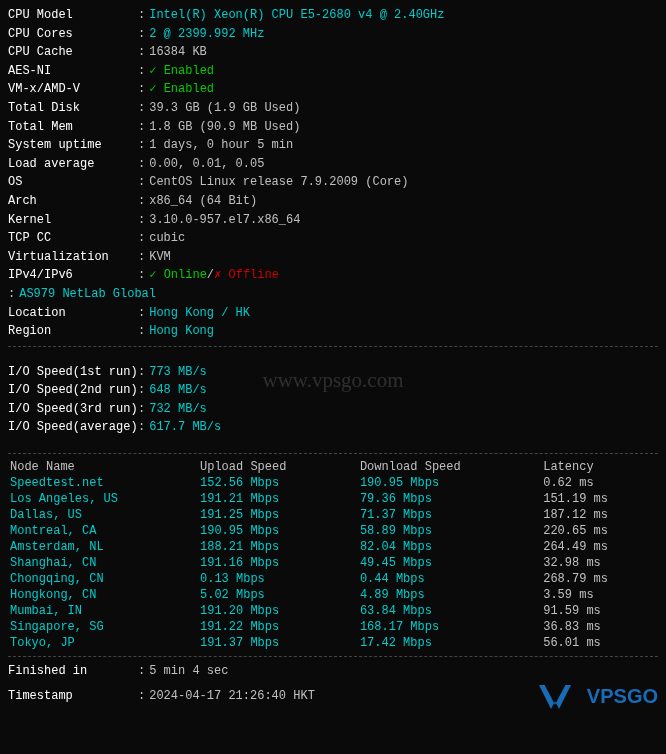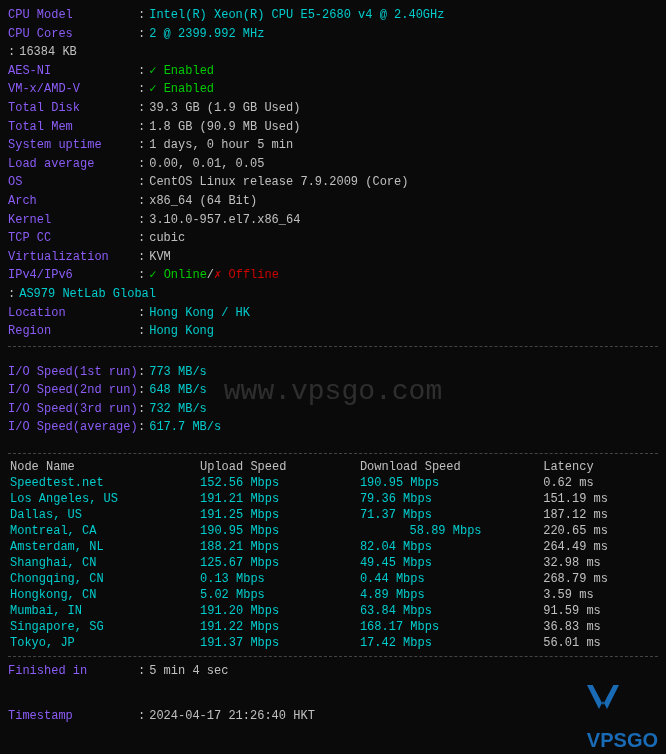--- a/index.html
+++ b/index.html
@@ -10,21 +10,21 @@
       font-size: 12px;
       width: 666px;
       min-height: 754px;
       padding: 6px 8px;
     }
     .info-row {
       display: flex;
       line-height: 1.55;
     }
     .info-label {
-      color: #8b5cf6;
+      color: #ffffff;
       min-width: 130px;
     }
     .info-colon {
       color: #c0c0c0;
       margin-right: 4px;
     }
     .info-value {
       color: #c0c0c0;
     }
     .cyan { color: #00cccc; }
@@ -52,42 +52,41 @@
     .network-table td {
       padding: 1px 2px;
       white-space: nowrap;
     }
     .node-name { color: #00cccc; }
     .upload-speed { color: #00cccc; }
     .download-speed { color: #00cccc; }
     .latency-val { color: #c0c0c0; }
     .vpsgo-logo {
       display: flex;
-      align-items: flex-start;
+      align-items: center;
       gap: 16px;
-      flex-direction: column;
     }
     .vpsgo-v {
       width: 32px;
       height: 32px;
     }
     .vpsgo-text {
       color: #1a6bb5;
       font-size: 20px;
       font-weight: bold;
       font-family: Arial, sans-serif;
     }
     .watermark {
       position: absolute;
-      top: 370px;
+      top: 362px;
       left: 50%;
       transform: translateX(-50%);
       color: rgba(255,255,255,0.15);
-      font-size: 28px;
-      font-family: Liberation Mono, monospace;
+      font-size: 21px;
+      font-family: Liberation Serif, serif;
       white-space: nowrap;
       pointer-events: none;
       z-index: 10;
     }
     .relative { position: relative; }
   </style>
 </head>
 <body>
 
 <div class="relative">
@@ -98,20 +97,21 @@
       <span class="info-label">CPU Model</span>
       <span class="info-colon">:</span>
       <span class="info-value cyan">Intel(R) Xeon(R) CPU E5-2680 v4 @ 2.40GHz</span>
     </div>
     <div class="info-row">
       <span class="info-label">CPU Cores</span>
       <span class="info-colon">:</span>
       <span class="info-value cyan">2 @ 2399.992 MHz</span>
     </div>
     <div class="info-row">
+      <span class="info-label">CPU Cache</span>
       <span class="info-colon">:</span>
       <span class="info-value">16384 KB</span>
     </div>
     <div class="info-row">
       <span class="info-label">AES-NI</span>
       <span class="info-colon">:</span>
       <span class="info-value green">✓ Enabled</span>
     </div>
     <div class="info-row">
       <span class="info-label">VM-x/AMD-V</span>
@@ -238,32 +238,32 @@
   </tr>
           <tr>
     <td class="node-name">Dallas, US</td>
     <td class="upload-speed" style="padding-left:10px;">191.25 Mbps</td>
     <td class="download-speed" style="padding-left:10px;">71.37 Mbps</td>
     <td class="latency-val" style="padding-left:10px;margin-top:16px;">187.12 ms</td>
   </tr>
           <tr>
     <td class="node-name">Montreal, CA</td>
     <td class="upload-speed" style="padding-left:10px;">190.95 Mbps</td>
-    <td class="download-speed" style="padding-left:10px;text-align:center;">58.89 Mbps</td>
+    <td class="download-speed" style="padding-left:10px;">58.89 Mbps</td>
     <td class="latency-val" style="padding-left:10px;">220.65 ms</td>
   </tr>
           <tr>
     <td class="node-name">Amsterdam, NL</td>
     <td class="upload-speed" style="padding-left:10px;">188.21 Mbps</td>
     <td class="download-speed" style="padding-left:10px;">82.04 Mbps</td>
     <td class="latency-val" style="padding-left:10px;">264.49 ms</td>
   </tr>
           <tr>
     <td class="node-name">Shanghai, CN</td>
-    <td class="upload-speed" style="padding-left:10px;">125.67 Mbps</td>
+    <td class="upload-speed" style="padding-left:10px;">191.16 Mbps</td>
     <td class="download-speed" style="padding-left:10px;">49.45 Mbps</td>
     <td class="latency-val" style="padding-left:10px;">32.98 ms</td>
   </tr>
           <tr>
     <td class="node-name">Chongqing, CN</td>
     <td class="upload-speed" style="padding-left:10px;">0.13 Mbps</td>
     <td class="download-speed" style="padding-left:10px;">0.44 Mbps</td>
     <td class="latency-val" style="padding-left:10px;">268.79 ms</td>
   </tr>
           <tr>

